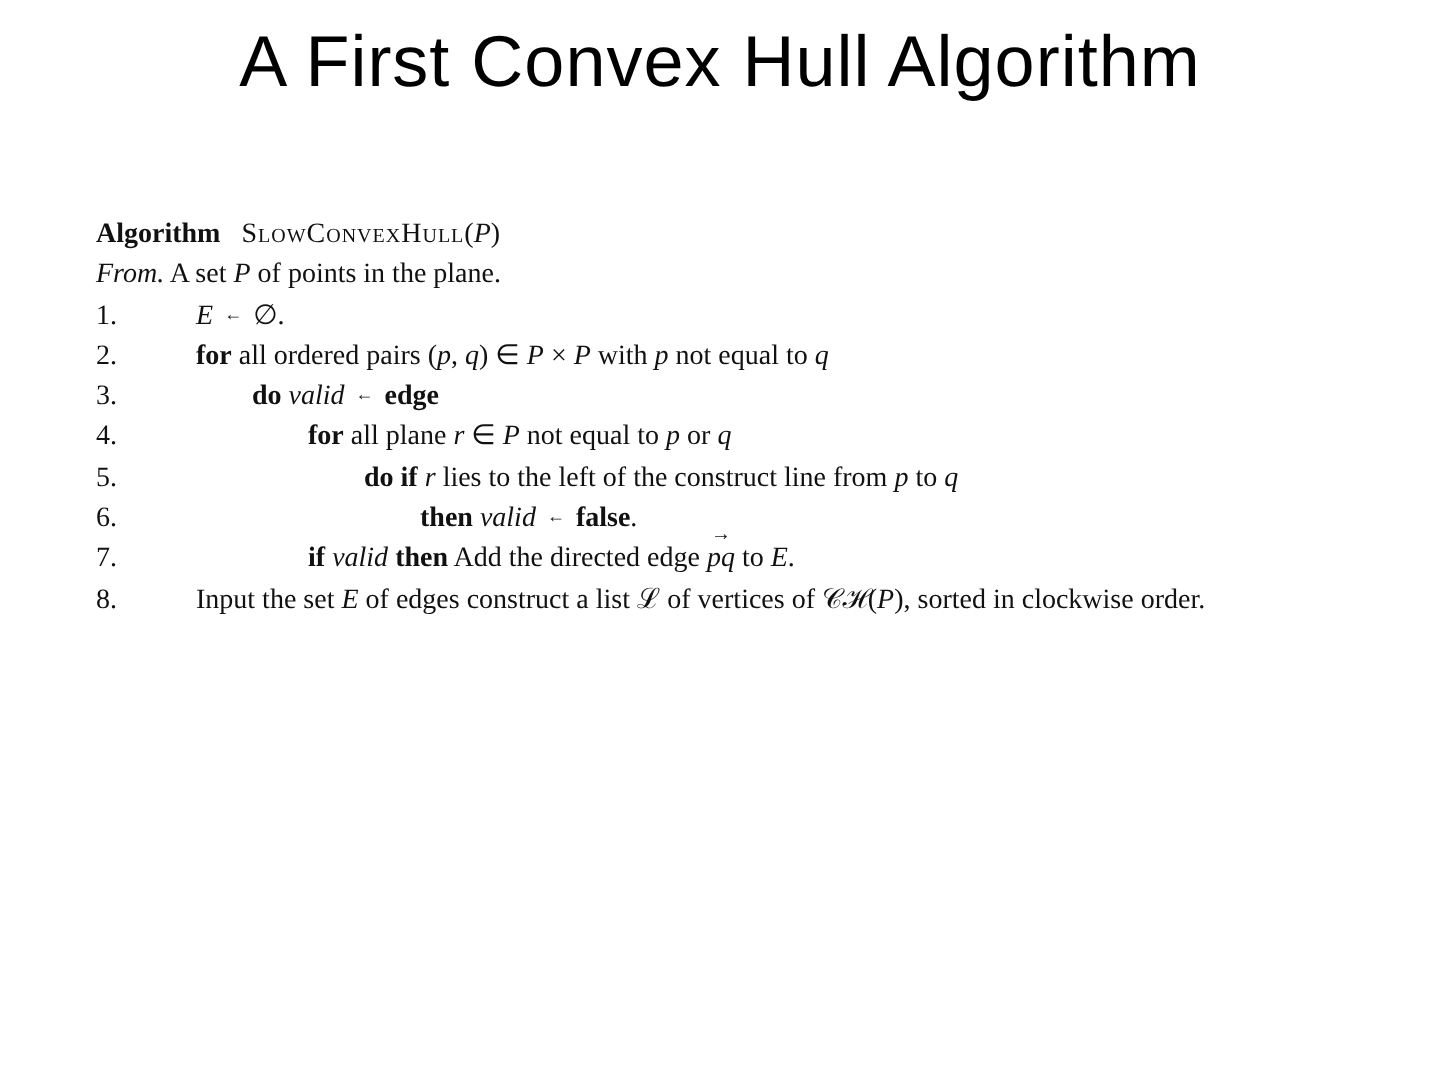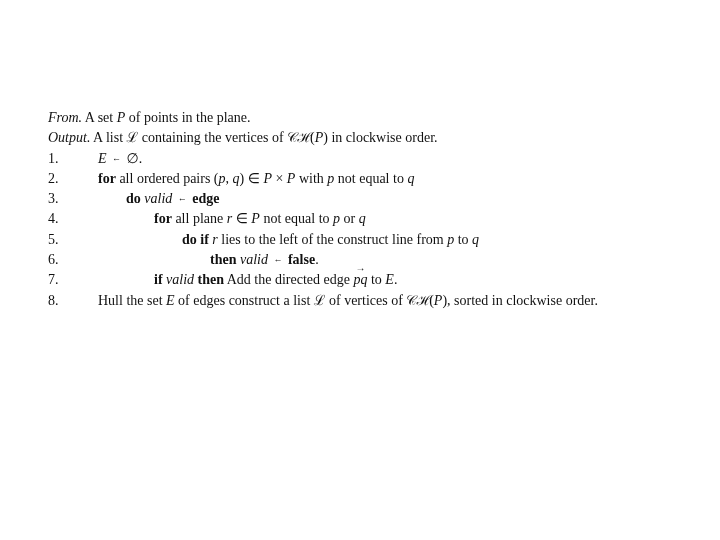--- a/index.html
+++ b/index.html
@@ -79,35 +79,38 @@
   .pad1 { padding-left: 22px; }
   .pad2 { padding-left: 50px; }
   .pad3 { padding-left: 78px; }
   .pad4 { padding-left: 106px; }
 </style>
 </head>
 <body>
 
 <div class="slide">
 
+  <div class="title">A First Convex Hull Algorithm</div>
 
   <div class="algo">
 
+    <div class="row">
+      <span class="body">
+        <span class="b">Algorithm</span>
+        <span>&nbsp;</span>
+        <span class="sc">SlowConvexHull</span><span>(</span><span class="i">P</span><span>)</span>
+      </span>
+    </div>
 
     <div class="row">
       <span class="body">
         <span class="i">From.</span><span> A set </span><span class="i">P</span><span> of points in the plane.</span>
       </span>
     </div>
 
-    <div class="row">
-      <span class="body">
-        <span class="i">Output.</span><span> A list </span><span class="cal">ℒ</span><span> containing the vertices of </span><span class="cal">𝒞ℋ</span><span>(</span><span class="i">P</span><span>)</span><span> in clockwise order.</span>
-      </span>
-    </div>
 
     <div class="row">
       <span class="num">1.</span>
       <span class="body pad1">
         <span class="i">E</span>
         <span class="arrow">←</span>
         <span>∅</span><span>.</span>
       </span>
     </div>
 
@@ -149,18 +152,18 @@
     <div class="row">
       <span class="num">7.</span>
       <span class="body pad3">
         <span class="b">if</span>&nbsp;<span class="i">valid</span>&nbsp;<span class="b">then</span><span> Add the directed edge </span><span class="i over">pq</span><span> to </span><span class="i">E</span><span>.</span>
       </span>
     </div>
 
     <div class="row">
       <span class="num">8.</span>
       <span class="body pad1">
-        <span>Hull the set </span><span class="i">E</span><span> of edges construct a list </span><span class="cal">ℒ</span><span> of vertices of </span><span class="cal">𝒞ℋ</span><span>(</span><span class="i">P</span><span>)</span><span>, sorted in clockwise order.</span>
+        <span>Input the set </span><span class="i">E</span><span> of edges construct a list </span><span class="cal">ℒ</span><span> of vertices of </span><span class="cal">𝒞ℋ</span><span>(</span><span class="i">P</span><span>)</span><span>, sorted in clockwise order.</span>
       </span>
     </div>
 
   </div>
 </div>
 
 </body></html>

